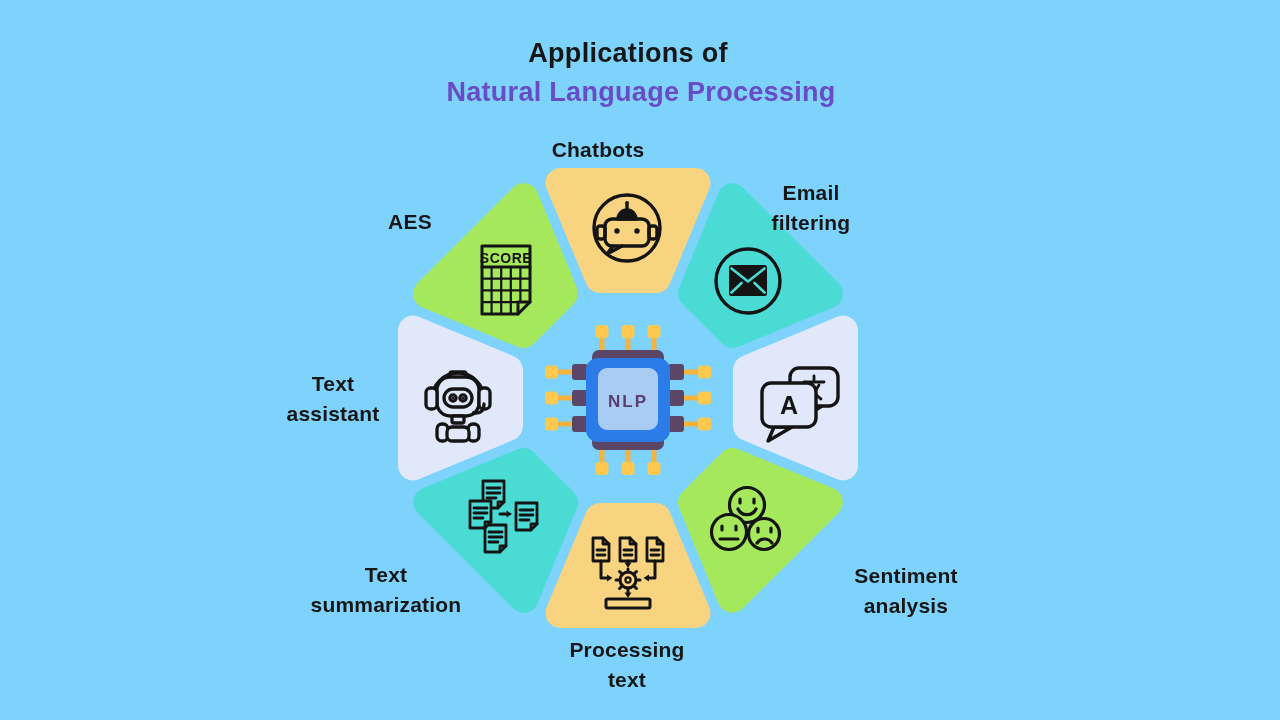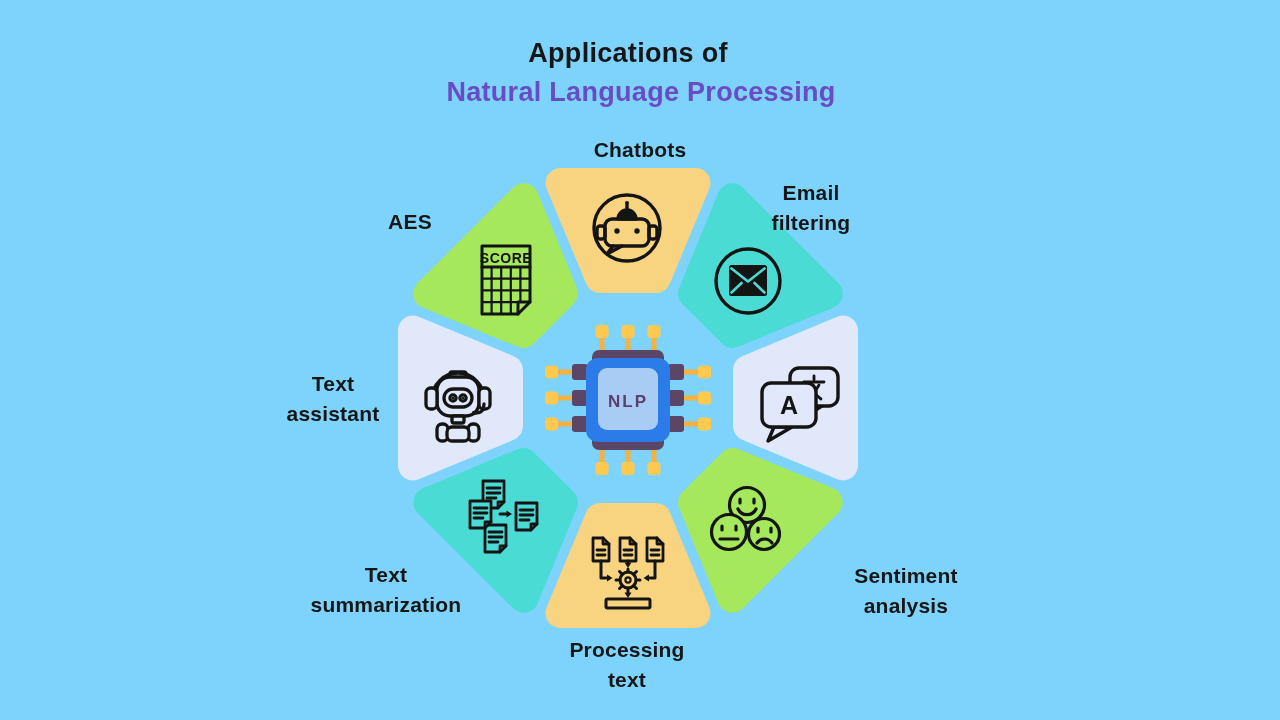--- a/index.html
+++ b/index.html
@@ -231,21 +231,21 @@
         <rect x="668" y="364" width="16" height="16" rx="3"></rect>
         <rect x="668" y="390" width="16" height="16" rx="3"></rect>
         <rect x="668" y="416" width="16" height="16" rx="3"></rect>
       </g>
       <rect x="586" y="358" width="84" height="84" rx="12" fill="#2B7CE9"></rect>
       <rect x="598" y="368" width="60" height="62" rx="9" fill="#A9CCF4"></rect>
       <text x="628" y="407" font-size="17" font-weight="800" text-anchor="middle" letter-spacing="2" font-family="Liberation Sans, sans-serif" fill="#5A3E6E">NLP</text>
     </g>
   </svg>
 
-  <div class="abs seg-label" style="left:640px;top:150px;text-align:center;">Chatbots</div>
+  <div class="abs seg-label" style="left:598px;top:150px;text-align:center;">Chatbots</div>
   <div class="abs seg-label" style="left:811px;top:208px;">Email
 filtering</div>
   <div class="abs seg-label" style="left:906px;top:591px;">Sentiment
 analysis</div>
   <div class="abs seg-label" style="left:627px;top:665px;">Processing
 text</div>
   <div class="abs seg-label" style="left:386px;top:590px;">Text
 summarization</div>
   <div class="abs seg-label" style="left:333px;top:399px;">Text
 assistant</div>

